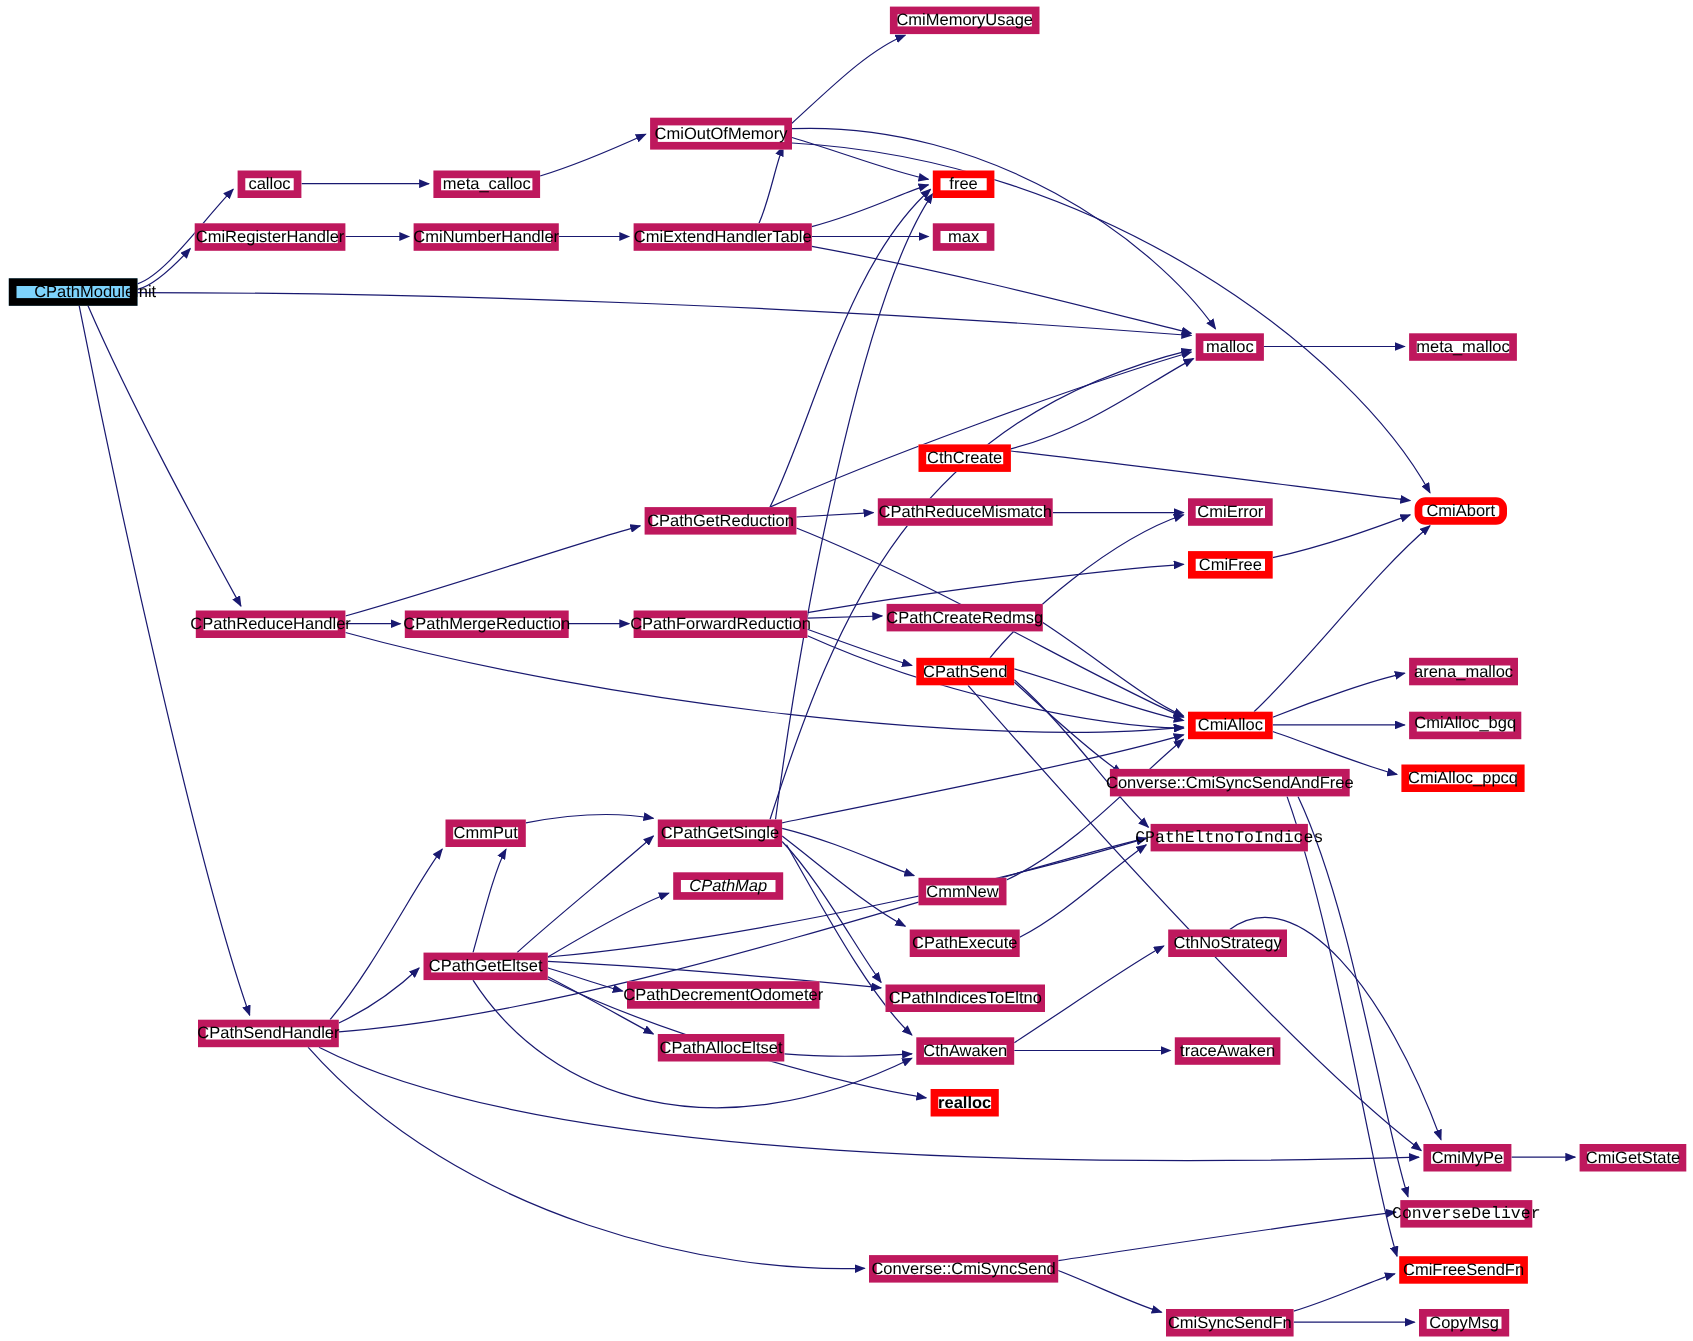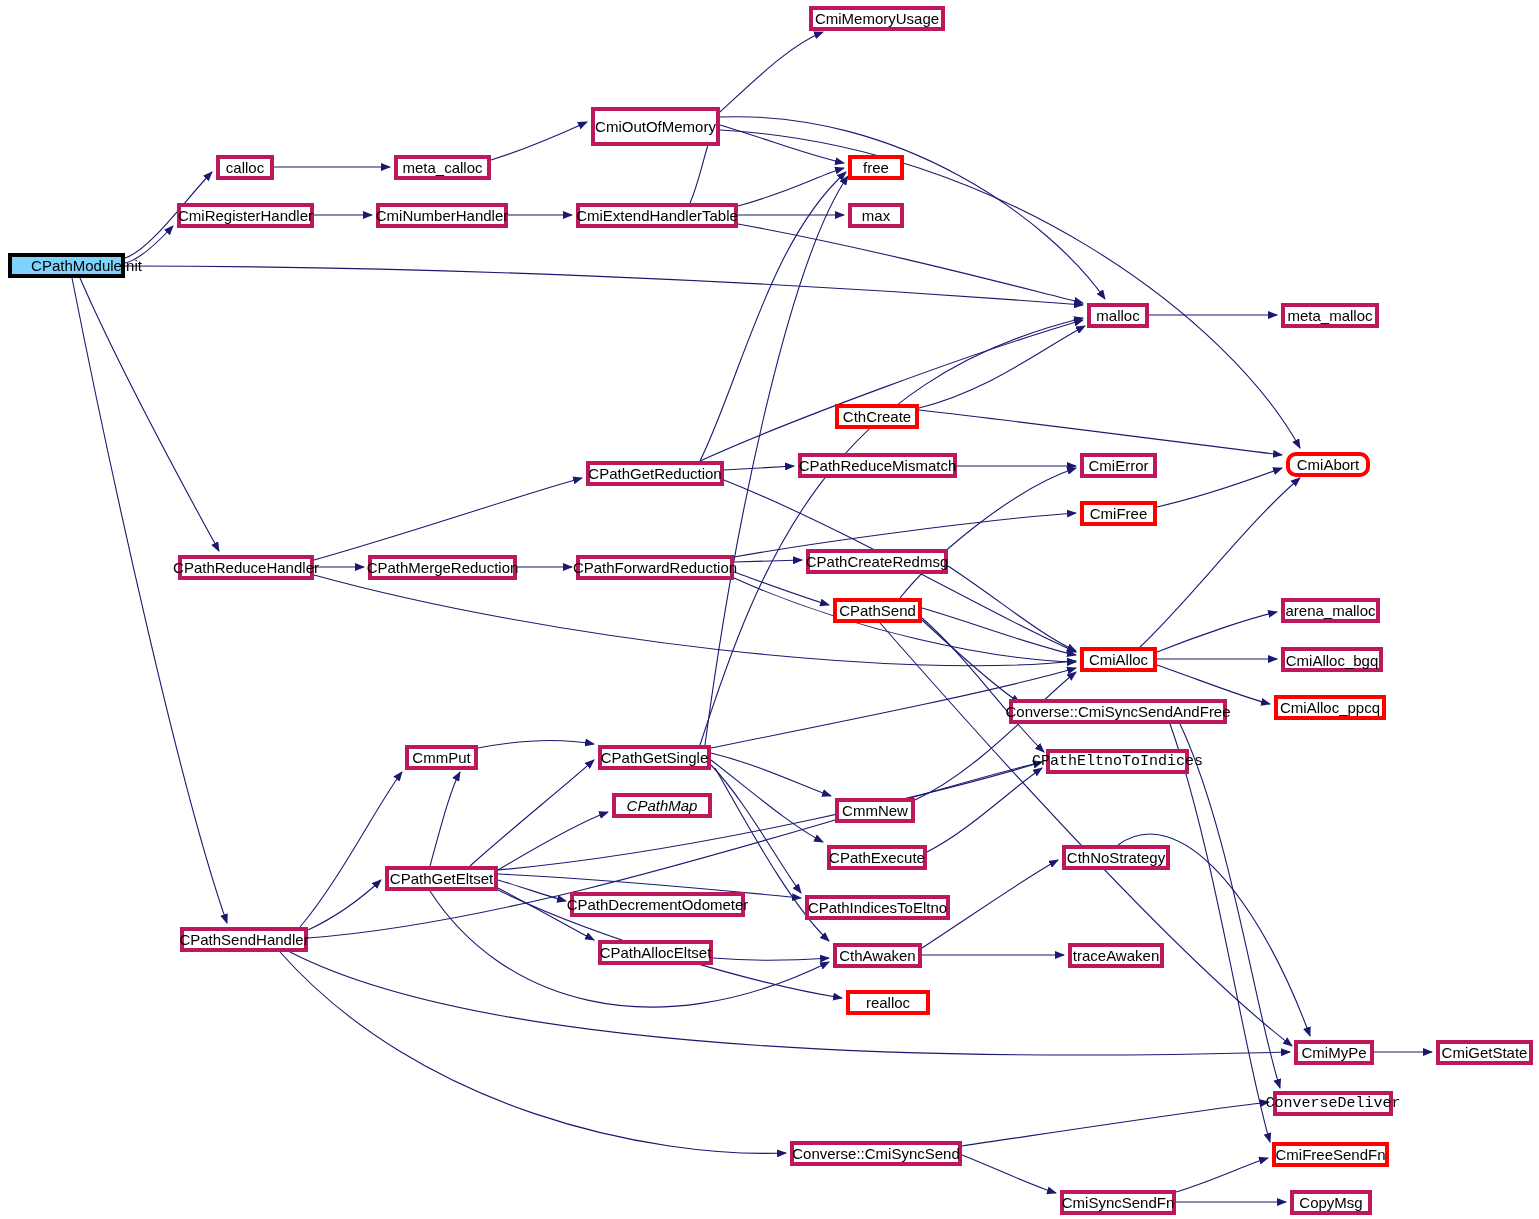--- a/index.html
+++ b/index.html
@@ -8,21 +8,21 @@
     width:1539px;
     height:1219px;
     background:#ffffff;
     font-family:"Liberation Sans", sans-serif;
     overflow:hidden;
   }
   #edges{position:absolute;left:0;top:0;width:1539px;height:1219px;}
   .node{
     position:absolute;
     box-sizing:border-box;
-    border:4px solid #be185d;
+    border:7px solid #be185d;
     background:#ffffff;
     color:#000000;
     font-size:15px;
     line-height:1;
     display:flex;
     align-items:center;
     justify-content:center;
     white-space:nowrap;
     letter-spacing:0px;
   }
@@ -131,21 +131,21 @@
       </div>
       <div class="node" style="left: 177px; top: 203px; width: 137px; height: 25px;">
         <span>CmiRegisterHandler</span>
       </div>
       <div class="node" style="left: 394px; top: 155px; width: 97px; height: 25px;">
         <span>meta_calloc</span>
       </div>
       <div class="node" style="left: 376px; top: 203px; width: 132px; height: 25px; text-align: right;">
         <span>CmiNumberHandler</span>
       </div>
-      <div class="node" style="left: 591px; top: 107px; width: 129px; height: 39px;">
+      <div class="node" style="left: 591px; top: 107px; width: 129px; height: 29px;">
         <span>CmiOutOfMemory</span>
       </div>
       <div class="node" style="left: 576px; top: 203px; width: 162px; height: 25px;">
         <span>CmiExtendHandlerTable</span>
       </div>
       <div class="node" style="left: 809px; top: 6px; width: 136px; height: 25px;">
         <span>CmiMemoryUsage</span>
       </div>
       <div class="node red" style="left: 848px; top: 155px; width: 56px; height: 25px;">
         <span>free</span>
@@ -242,21 +242,21 @@
       </div>
       <div class="node" style="left: 598px; top: 940px; width: 115px; height: 25px;">
         <span>CPathAllocEltset</span>
       </div>
       <div class="node" style="left: 833px; top: 943px; width: 89px; height: 25px;">
         <span>CthAwaken</span>
       </div>
       <div class="node" style="left: 1068px; top: 943px; width: 96px; height: 25px;">
         <span>traceAwaken</span>
       </div>
-      <div class="node red" style="left: 846px; top: 990px; width: 84px; height: 25px;">
+      <div class="node red" style="left: 846px; top: 990px; width: 62px; height: 25px; font-weight: bold;">
         <span>realloc</span>
       </div>
       <div class="node" style="left: 1294px; top: 1040px; width: 80px; height: 25px;">
         <span>CmiMyPe</span>
       </div>
       <div class="node" style="left: 1436px; top: 1040px; width: 97px; height: 25px;">
         <span>CmiGetState</span>
       </div>
       <div class="node" style="left: 1273px; top: 1091px; width: 120px; height: 25px; font-family: Liberation Mono, monospace;">
         <span>ConverseDeliver</span>

